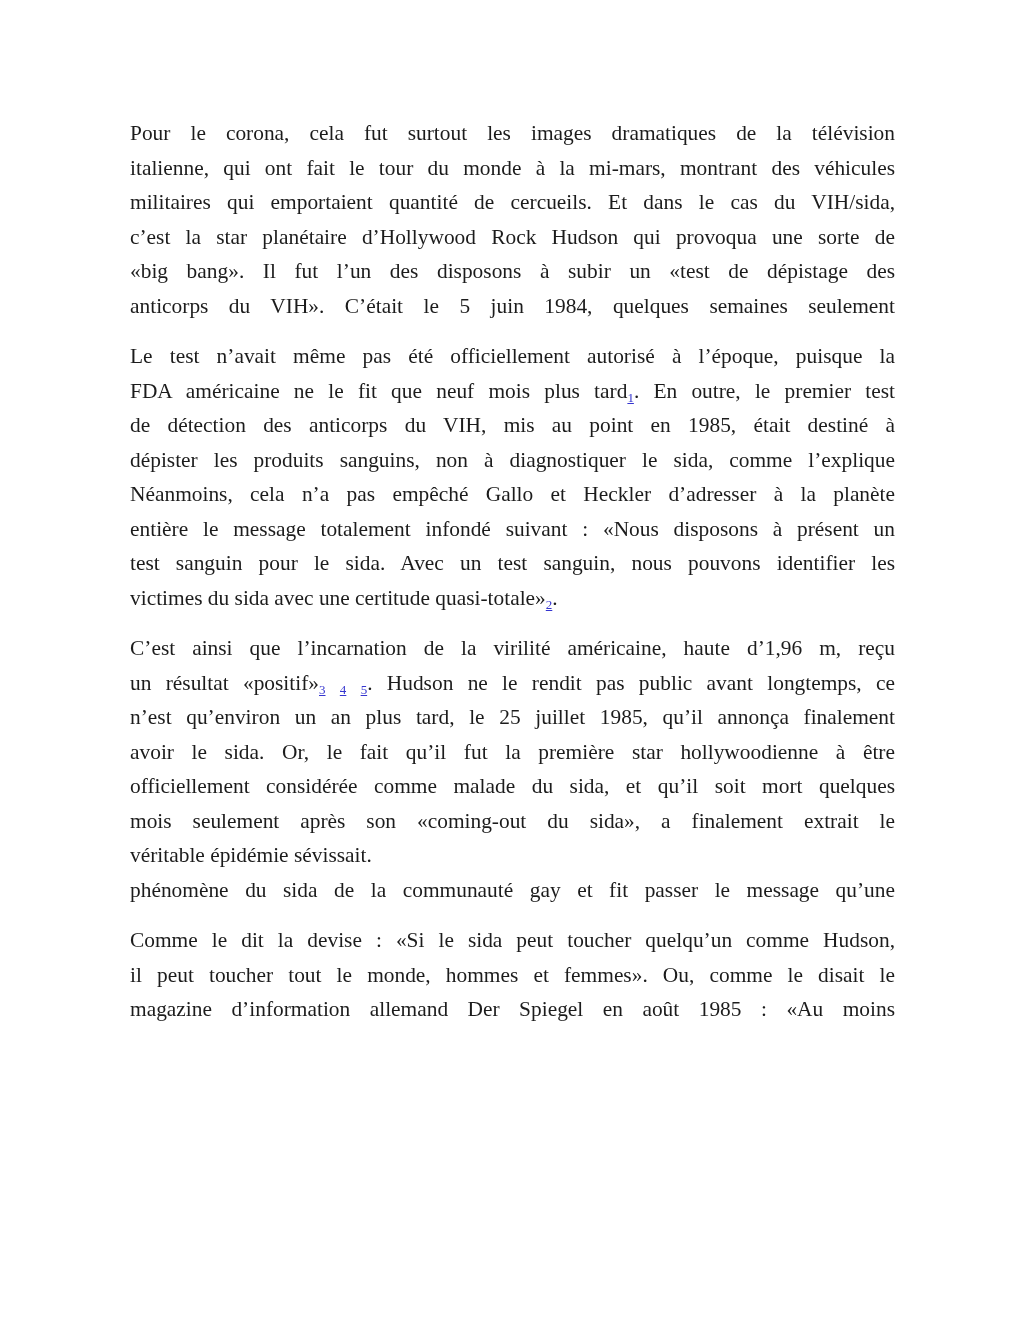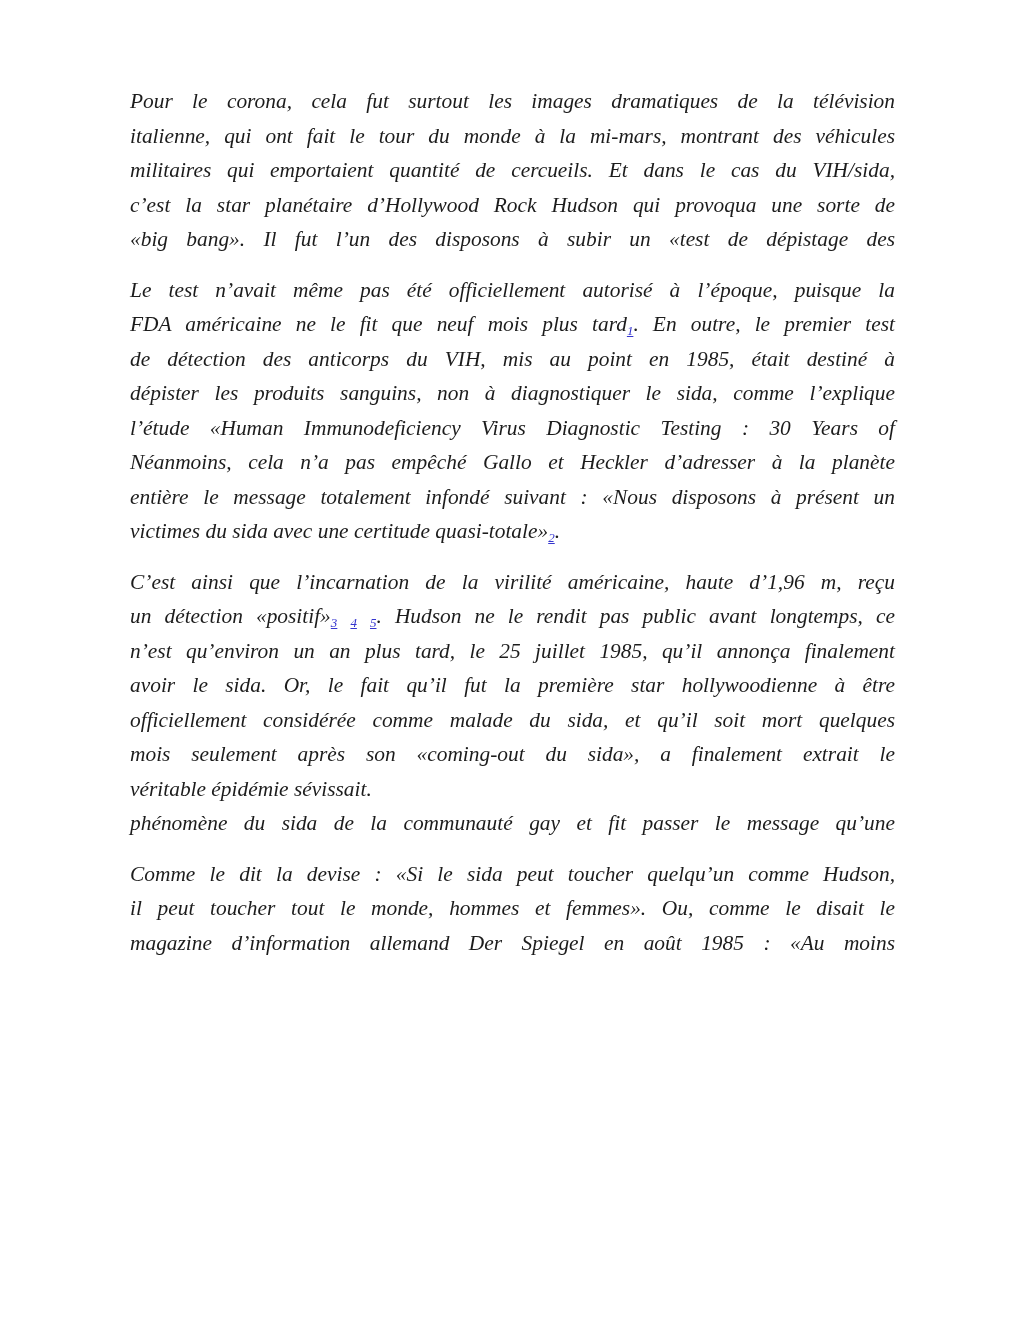--- a/index.html
+++ b/index.html
@@ -2,27 +2,26 @@
 <html lang="fr"><head>
 <meta charset="utf-8">
 <style>
   html, body { margin: 0; padding: 0; background: #ffffff; }
   .page {
     position: relative;
     width: 1024px;
     height: 1184px;
     box-sizing: border-box;
     background: #ffffff;
-    padding: 84px 129px 0 130px;
+    padding: 116px 129px 0 130px;
     font-family: "Liberation Serif", "DejaVu Serif", serif;
     font-size: 21.4px;
     line-height: 34.5px;
     color: #1c1c1c;
     overflow: hidden;
-    font-style: italic;
   }
   .paragraph { margin: 0 0 16px 0; }
   .line { text-align: justify; text-align-last: justify; }
   .line.final { text-align-last: left; }
   .fn {
     color: #3535cf;
     font-size: 13px;
     line-height: 0;
     vertical-align: -4px;
     text-decoration: underline;
@@ -33,34 +32,35 @@
 <body>
 
 <div class="page">
   <div>
       <div class="paragraph">
         <div class="line"><span>Pour le corona, cela fut surtout les images dramatiques de la télévision</span></div>
         <div class="line"><span>italienne, qui ont fait le tour du monde à la mi-mars, montrant des véhicules</span></div>
         <div class="line"><span>militaires qui emportaient quantité de cercueils. Et dans le cas du VIH/sida,</span></div>
         <div class="line"><span>c’est la star planétaire d’Hollywood Rock Hudson qui provoqua une sorte de</span></div>
         <div class="line"><span>«big bang». Il fut l’un des disposons à subir un «test de dépistage des</span></div>
+        <div class="line"><span>anticorps du VIH». C’était le 5 juin 1984, quelques semaines seulement</span></div>
       </div>
       <div class="paragraph">
         <div class="line"><span>Le test n’avait même pas été officiellement autorisé à l’époque, puisque la</span></div>
         <div class="line"><span>FDA américaine ne le fit que neuf mois plus tard</span><a class="fn">1</a><span>. En outre, le premier test</span></div>
         <div class="line"><span>de détection des anticorps du VIH, mis au point en 1985, était destiné à</span></div>
         <div class="line"><span>dépister les produits sanguins, non à diagnostiquer le sida, comme l’explique</span></div>
-        <div class="line"><span>l’étude «Human Immunodeficiency Virus Diagnostic Testing : 30 Years of</span></div>
         <div class="line"><span>Néanmoins, cela n’a pas empêché Gallo et Heckler d’adresser à la planète</span></div>
         <div class="line"><span>entière le message totalement infondé suivant : «Nous disposons à présent un</span></div>
+        <div class="line"><span>test sanguin pour le sida. Avec un test sanguin, nous pouvons identifier les</span></div>
         <div class="line final"><span>victimes du sida avec une certitude quasi-totale»</span><a class="fn">2</a><span>.</span></div>
       </div>
       <div class="paragraph">
         <div class="line"><span>C’est ainsi que l’incarnation de la virilité américaine, haute d’1,96 m, reçu</span></div>
-        <div class="line"><span>un détection «positif»</span><a class="fn">3</a><span> </span><a class="fn">4</a><span> </span><a class="fn">5</a><span>. Hudson ne le rendit pas public avant longtemps, ce</span></div>
+        <div class="line"><span>un résultat «positif»</span><a class="fn">3</a><span> </span><a class="fn">4</a><span> </span><a class="fn">5</a><span>. Hudson ne le rendit pas public avant longtemps, ce</span></div>
         <div class="line"><span>n’est qu’environ un an plus tard, le 25 juillet 1985, qu’il annonça finalement</span></div>
         <div class="line"><span>avoir le sida. Or, le fait qu’il fut la première star hollywoodienne à être</span></div>
         <div class="line"><span>officiellement considérée comme malade du sida, et qu’il soit mort quelques</span></div>
         <div class="line"><span>mois seulement après son «coming-out du sida», a finalement extrait le</span></div>
         <div class="line final"><span>véritable épidémie sévissait.</span></div>
         <div class="line"><span>phénomène du sida de la communauté gay et fit passer le message qu’une</span></div>
       </div>
       <div class="paragraph">
         <div class="line"><span>Comme le dit la devise : «Si le sida peut toucher quelqu’un comme Hudson,</span></div>
         <div class="line"><span>il peut toucher tout le monde, hommes et femmes». Ou, comme le disait le</span></div>

